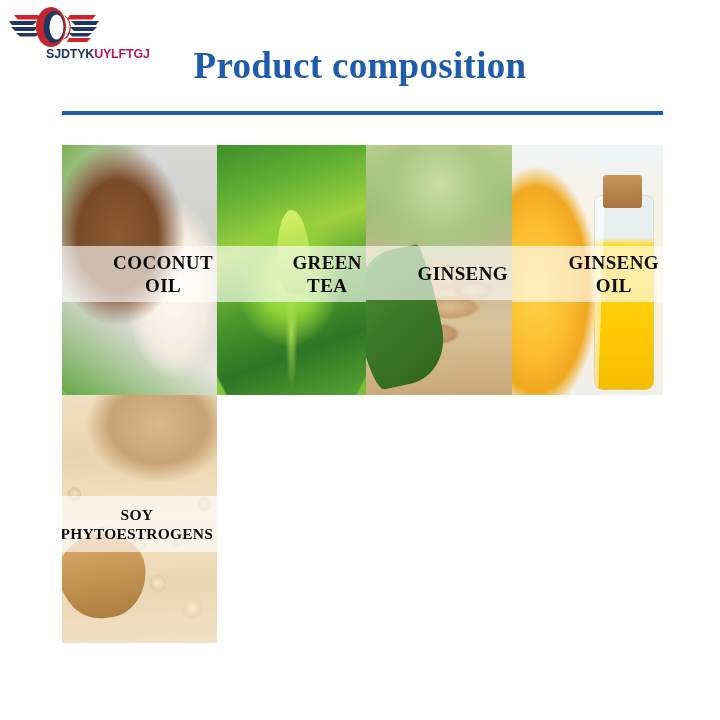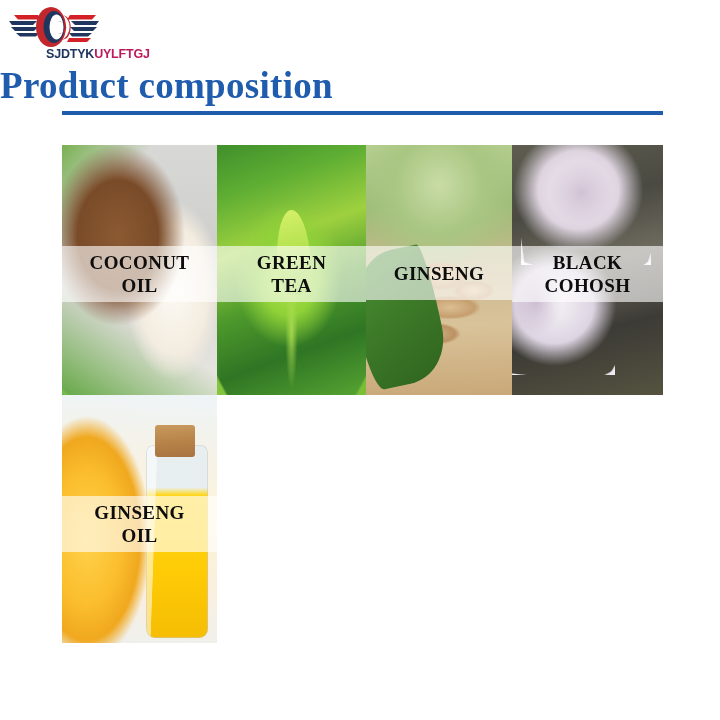--- a/index.html
+++ b/index.html
@@ -41,23 +41,23 @@
     white-space: nowrap;
     line-height: 14px;
   }
   #brand-logo .brand-text .part-a { color: #20365f; margin-left: 36px; }
   #brand-logo .brand-text .part-b { color: #be185d; }
 
   
   #page-title {
     position: absolute;
     left: 0;
-    top: 64px;
+    top: 44px;
     width: 720px;
-    text-align: left;
+    text-align: center;
     font-family: "Liberation Serif", "DejaVu Serif", serif;
     font-weight: 700;
     font-size: 37px;
     line-height: 44px;
     color: #1f5cad;
     letter-spacing: 0.3px;
   }
   #header-rule {
     position: absolute;
     left: 62px;
@@ -89,21 +89,21 @@
   }
   .label-band {
     position: absolute;
     left: 0;
     right: 0;
     top: 101px;
     min-height: 54px;
     background: rgba(255,255,255,0.62);
     display: flex;
     align-items: center;
-    justify-content: center;
+    justify-content: flex-end;
     text-align: center;
   }
   .label-band.two-line { top: 101px; height: 56px; }
   .label-text {
     font-family: "Liberation Serif", "DejaVu Serif", serif;
     font-weight: 700;
     font-size: 19px;
     line-height: 23px;
     color: #0d0d0d;
     letter-spacing: 0.4px;
@@ -389,30 +389,30 @@
     </div>
   </div>
 
   <div class="grid-cell">
     <div class="cell-art art-ginseng"></div>
     <div class="label-band">
       <span class="label-text">GINSENG</span>
     </div>
   </div>
 
-  <div class="grid-cell">
-    <div class="cell-art art-cohosh"></div>
-    <div class="label-band two-line">
-      <span class="label-text">BLACK
-COHOSH</span>
-    </div>
-  </div>
 
   <div class="grid-cell">
     <div class="cell-art art-orangeoil"></div>
     <div class="label-band two-line">
       <span class="label-text">GINSENG
 OIL</span>
     </div>
   </div>
 
+  <div class="grid-cell">
+    <div class="cell-art art-soy"></div>
+    <div class="label-band two-line">
+      <span class="label-text small">SOY
+PHYTOESTROGENS</span>
+    </div>
+  </div>
 
 </div>
 
 </body></html>

